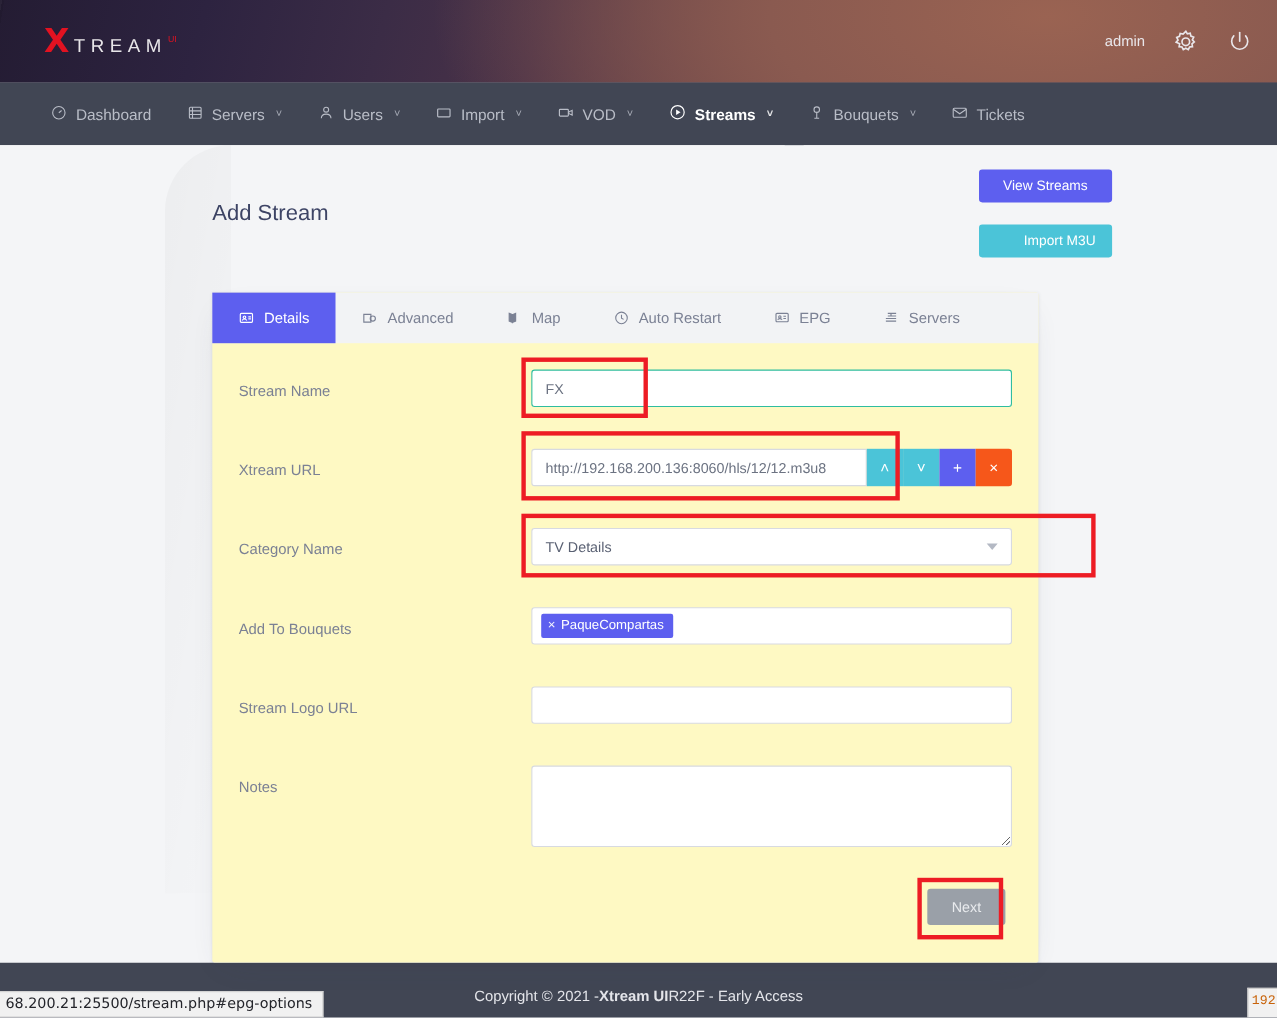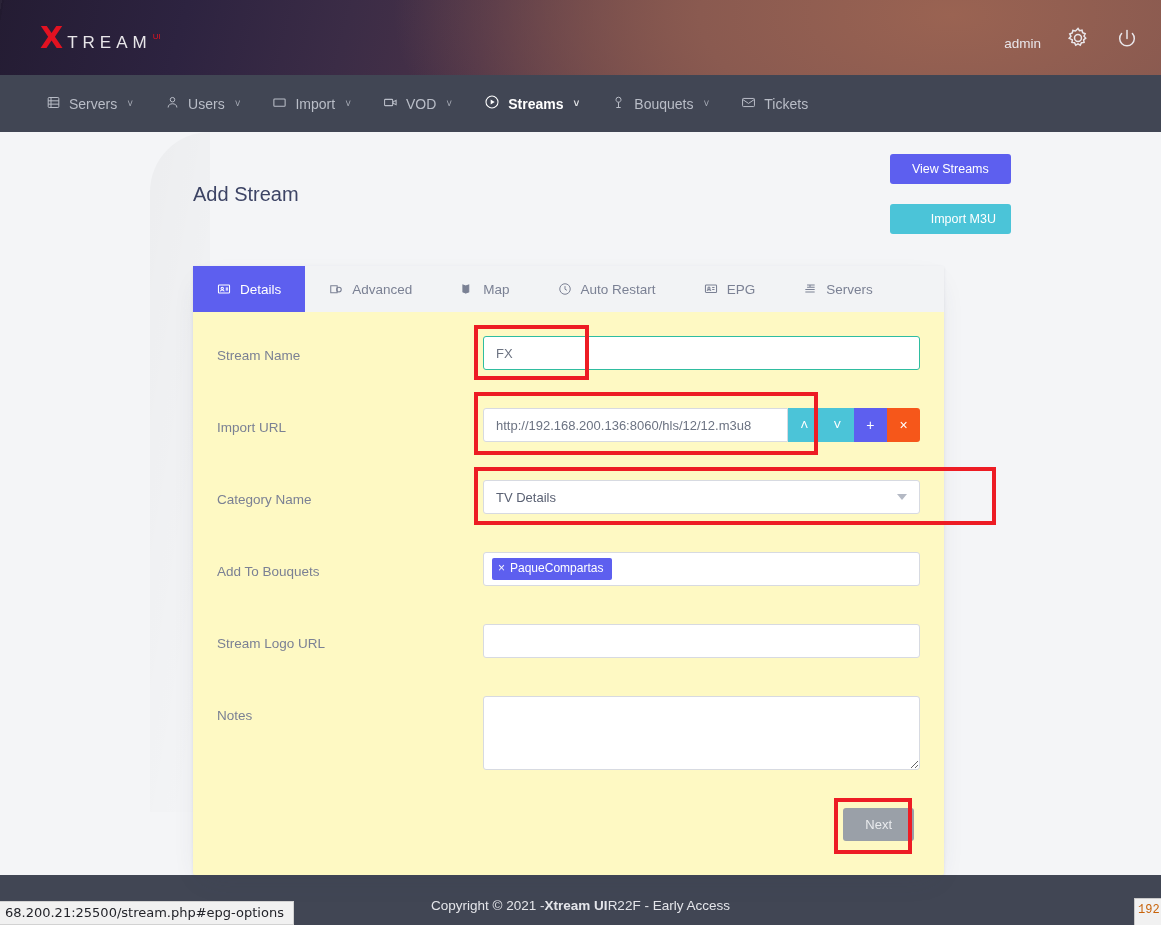--- a/index.html
+++ b/index.html
@@ -59,21 +59,21 @@
     color: #e21221;
     font-size: 8px;
     margin-left: 1px;
     position: relative;
     top: -9px;
   }
   .topbar-right {
     margin-left: auto;
     margin-right: 22px;
     display: flex;
-    align-items: flex-end;
+    align-items: center;
     gap: 24px;
     z-index: 2;
   }
   .admin-name {
     color: #e9e6ea;
     font-size: 13.5px;
   }
   .icon-btn { display: flex; align-items: center; cursor: pointer; }
 
   
@@ -367,20 +367,29 @@
         <svg width="24" height="24" viewBox="0 0 24 24" fill="none" stroke="#e9e6ea" stroke-width="1.5" stroke-linecap="round">
           <path d="M12 3.5v8"></path>
           <path d="M6.6 6.6a7.3 7.3 0 1 0 10.8 0"></path>
         </svg>
       </span>
     </div>
   </div>
 
   <div class="navbar">
 
+    <div class="nav-item">
+      <span class="t-icon">
+        <svg width="15" height="15" viewBox="0 0 24 24" fill="none" stroke="currentColor" stroke-width="1.6">
+          <circle cx="12" cy="12" r="9"></circle>
+            <path d="M12 12l4-3.2"></path>
+        </svg>
+      </span>
+      <span>Dashboard</span>
+    </div>
 
     <div class="nav-item">
       <span class="t-icon">
         <svg width="15" height="15" viewBox="0 0 24 24" fill="none" stroke="currentColor" stroke-width="1.6">
           <rect x="3.5" y="4" width="17" height="16" rx="1.5"></rect>
             <path d="M3.5 9.3h17M3.5 14.6h17M8 4v16"></path>
         </svg>
       </span>
       <span>Servers</span>
       <span class="caret">˅</span>
@@ -535,21 +544,21 @@
 
           <div class="row">
             <div class="row-label">Stream Name</div>
             <div class="row-field">
               <input class="inp focused" type="text" value="FX" style="">
               <div class="anno" style="left:-9px; top:-11px; width:115px; height:55px;"></div>
             </div>
           </div>
 
           <div class="row">
-            <div class="row-label">Import URL</div>
+            <div class="row-label">Xtream URL</div>
             <div class="row-field">
               <div class="url-group">
                 <input class="inp" type="text" value="http://192.168.200.136:8060/hls/12/12.m3u8" style="">
                 <button class="gbtn cyan">˄</button>
                 <button class="gbtn cyan">˅</button>
                 <button class="gbtn purple">+</button>
                 <button class="gbtn orange">×</button>
               </div>
               <div class="anno" style="left:-9px; top:-16px; width:344px; height:63px;"></div>
             </div>

